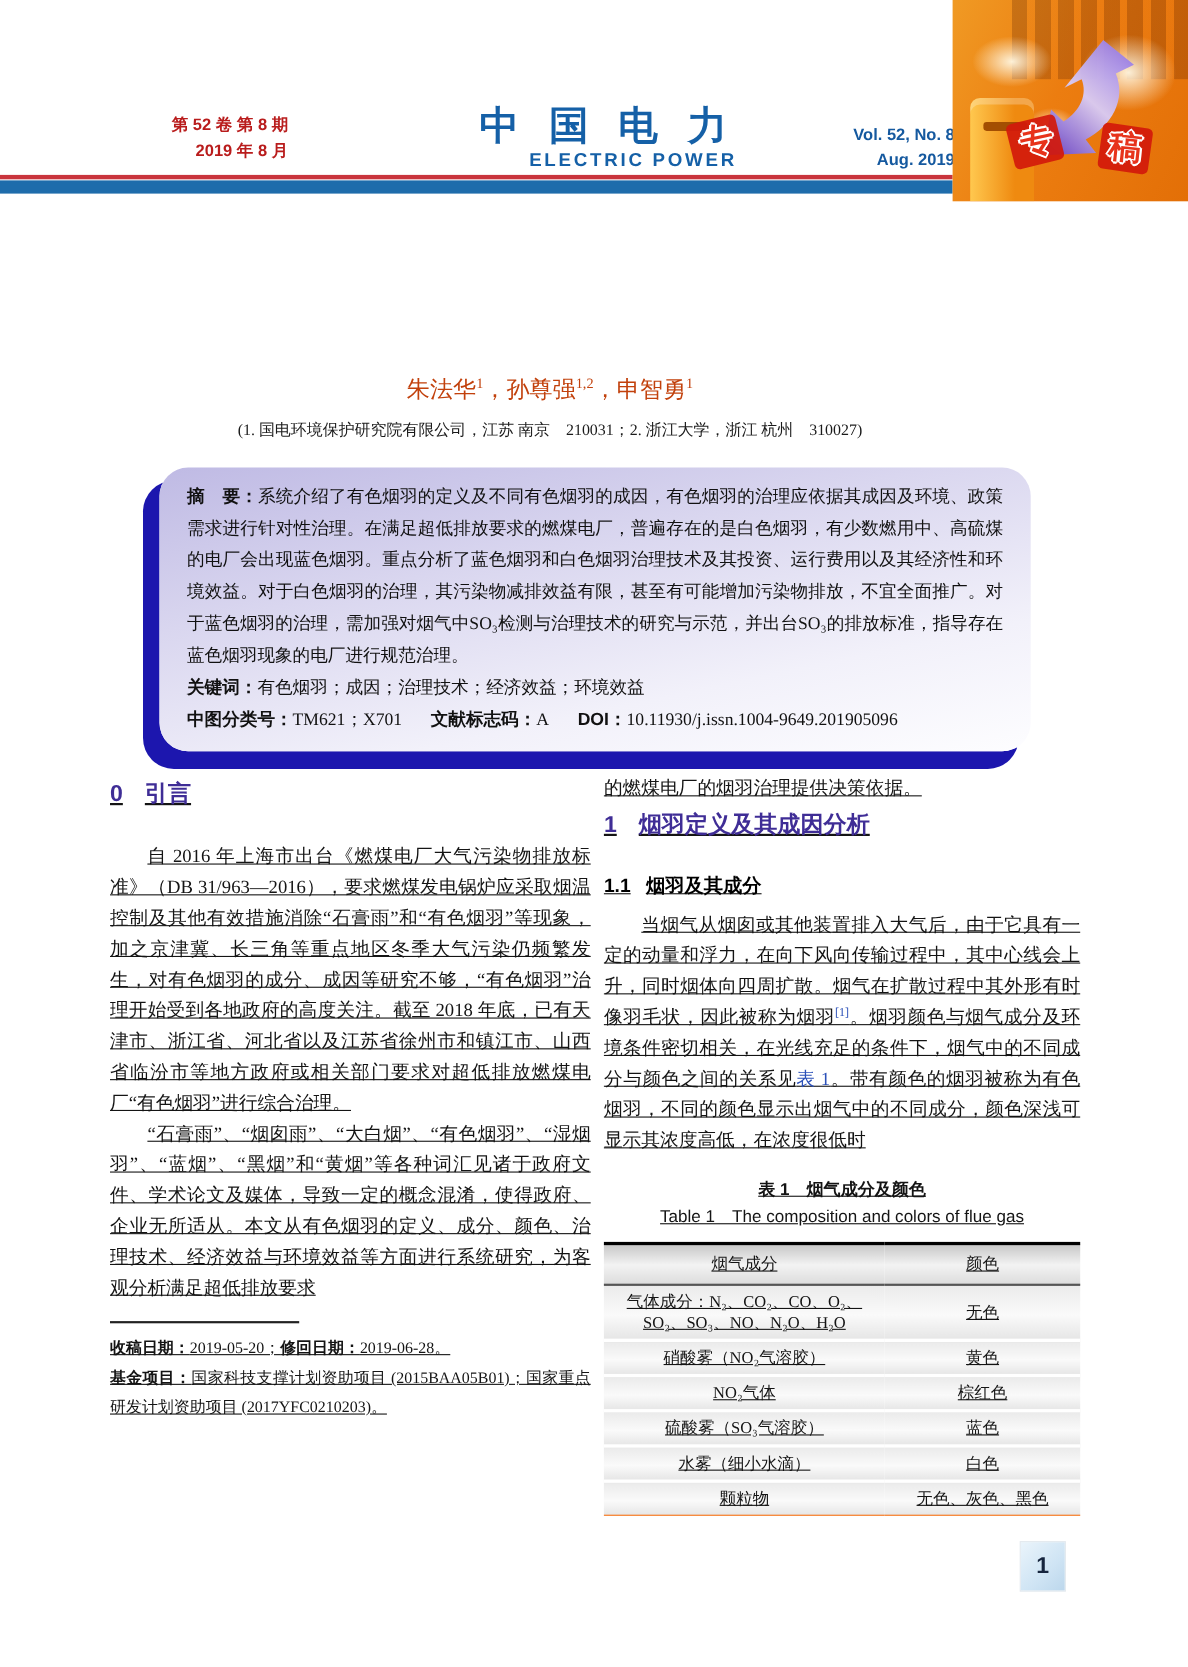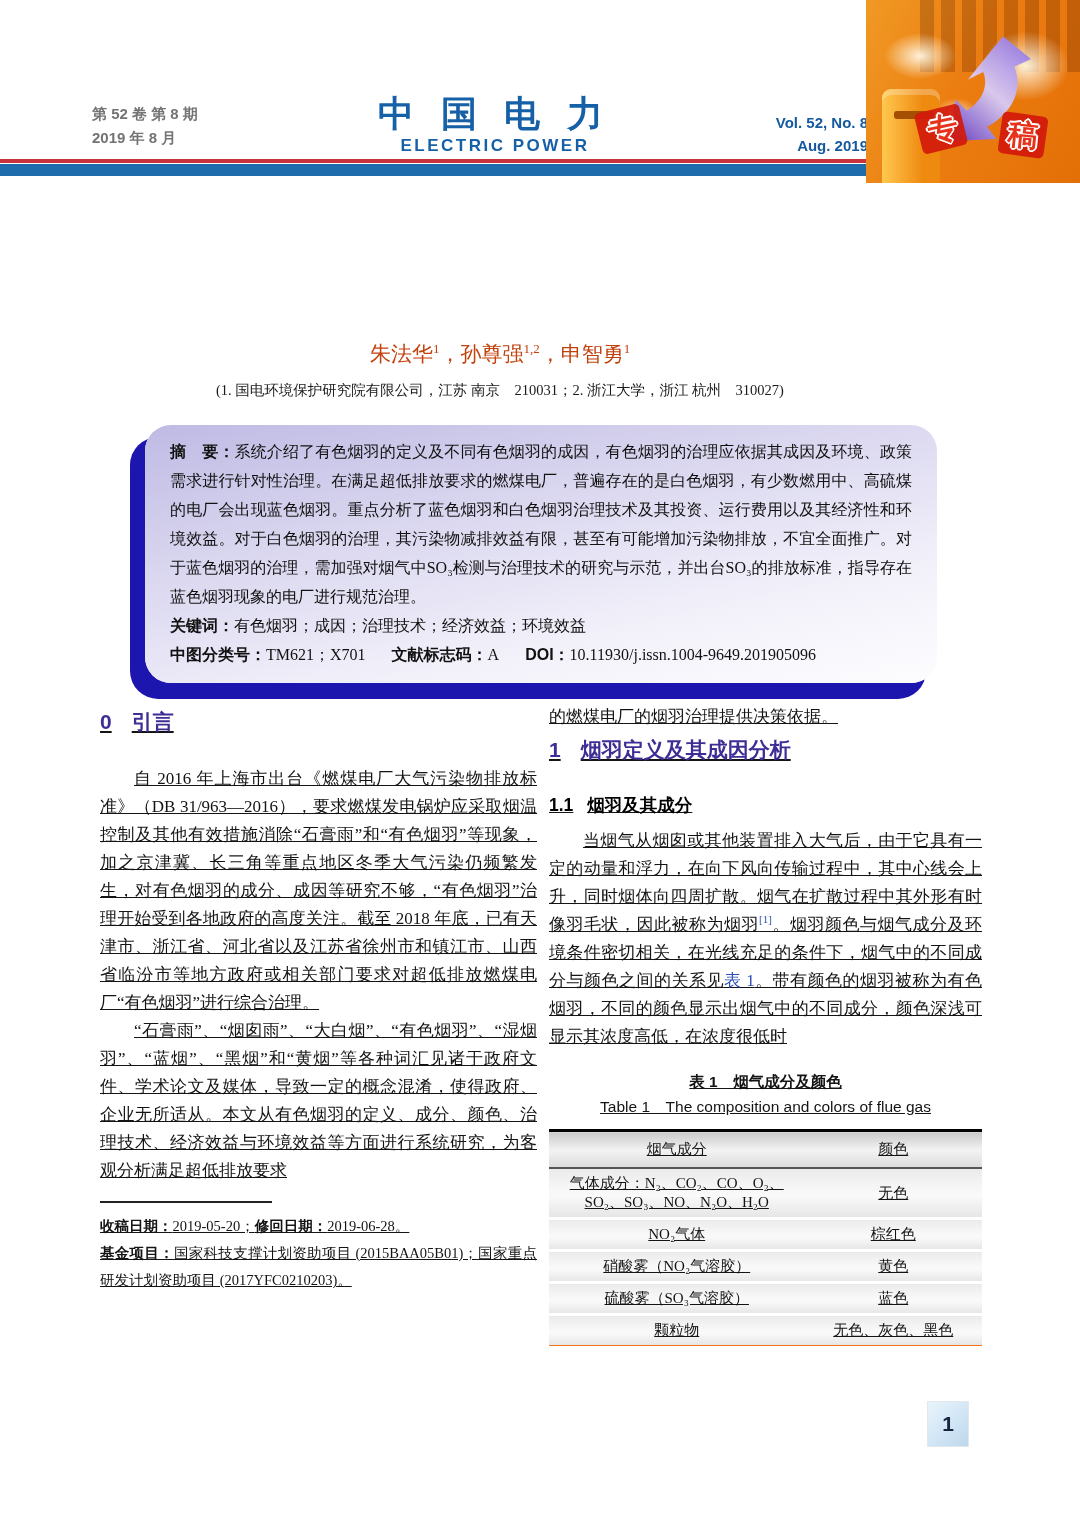--- a/index.html
+++ b/index.html
@@ -1,23 +1,23 @@
 <!DOCTYPE html>
 <html><head>
 <meta charset="utf-8">
 <style>
   html,body{margin:0;padding:0;background:#ffffff;}
   .page{position:relative;width:1080px;height:1515px;background:#ffffff;overflow:hidden;
         font-family:"Liberation Serif","DejaVu Serif",serif;color:#141414;}
   .sans{font-family:"Liberation Sans","DejaVu Sans",sans-serif;}
 
   
-  .hdr-left{position:absolute;left:92px;top:102px;width:170px;text-align:left;
-            color:#737373;font-weight:bold;font-size:15px;line-height:24px;}
-  .hdr-center{position:absolute;left:320px;top:94px;width:350px;text-align:center;color:#1560a7;}
+  .hdr-left{position:absolute;left:92px;top:102px;width:170px;text-align:right;
+            color:#b91c1c;font-weight:bold;font-size:15px;line-height:24px;}
+  .hdr-center{position:absolute;left:320px;top:94px;width:350px;text-align:right;color:#1560a7;}
   .hdr-center .cn{font-size:36px;font-weight:bold;letter-spacing:9px;line-height:40px;}
   .hdr-center .en{font-size:17px;font-weight:bold;letter-spacing:2.5px;line-height:22px;margin-top:1px;}
   .hdr-right{position:absolute;left:728px;top:111px;width:140px;text-align:right;
              color:#15599f;font-weight:bold;font-size:15px;line-height:23px;}
   .rule-red{position:absolute;left:0;top:159px;width:866px;height:4px;background:#c9343c;}
   .rule-blue{position:absolute;left:0;top:164px;width:866px;height:12px;background:#1e6cab;}
 
   
   .badge{position:absolute;left:866px;top:0;width:214px;height:183px;overflow:hidden;
          background:linear-gradient(115deg,#f09a24 0%,#ec7d10 45%,#e36f07 100%);}
@@ -192,30 +192,34 @@
             <th class="c1">烟气成分</th>
             <th class="c2">颜色</th>
           </tr>
         </thead>
         <tbody>
           <tr>
               <td class="c1">气体成分：N₂、CO₂、CO、O₂、SO₂、SO₃、NO、N₂O、H₂O</td>
               <td class="c2">无色</td>
             </tr>
           <tr>
+              <td class="c1">硝酸雾（NO₂气溶胶）</td>
+              <td class="c2">黄色</td>
+            </tr>
+          <tr>
               <td class="c1">NO₂气体</td>
               <td class="c2">棕红色</td>
             </tr>
           <tr>
-              <td class="c1">硝酸雾（NO₂气溶胶）</td>
-              <td class="c2">黄色</td>
-            </tr>
-          <tr>
               <td class="c1">硫酸雾（SO₃气溶胶）</td>
               <td class="c2">蓝色</td>
+            </tr>
+          <tr>
+              <td class="c1">水雾（细小水滴）</td>
+              <td class="c2">白色</td>
             </tr>
           <tr>
               <td class="c1">颗粒物</td>
               <td class="c2">无色、灰色、黑色</td>
             </tr>
         </tbody>
       </table>
     </div>
   </div>
 

